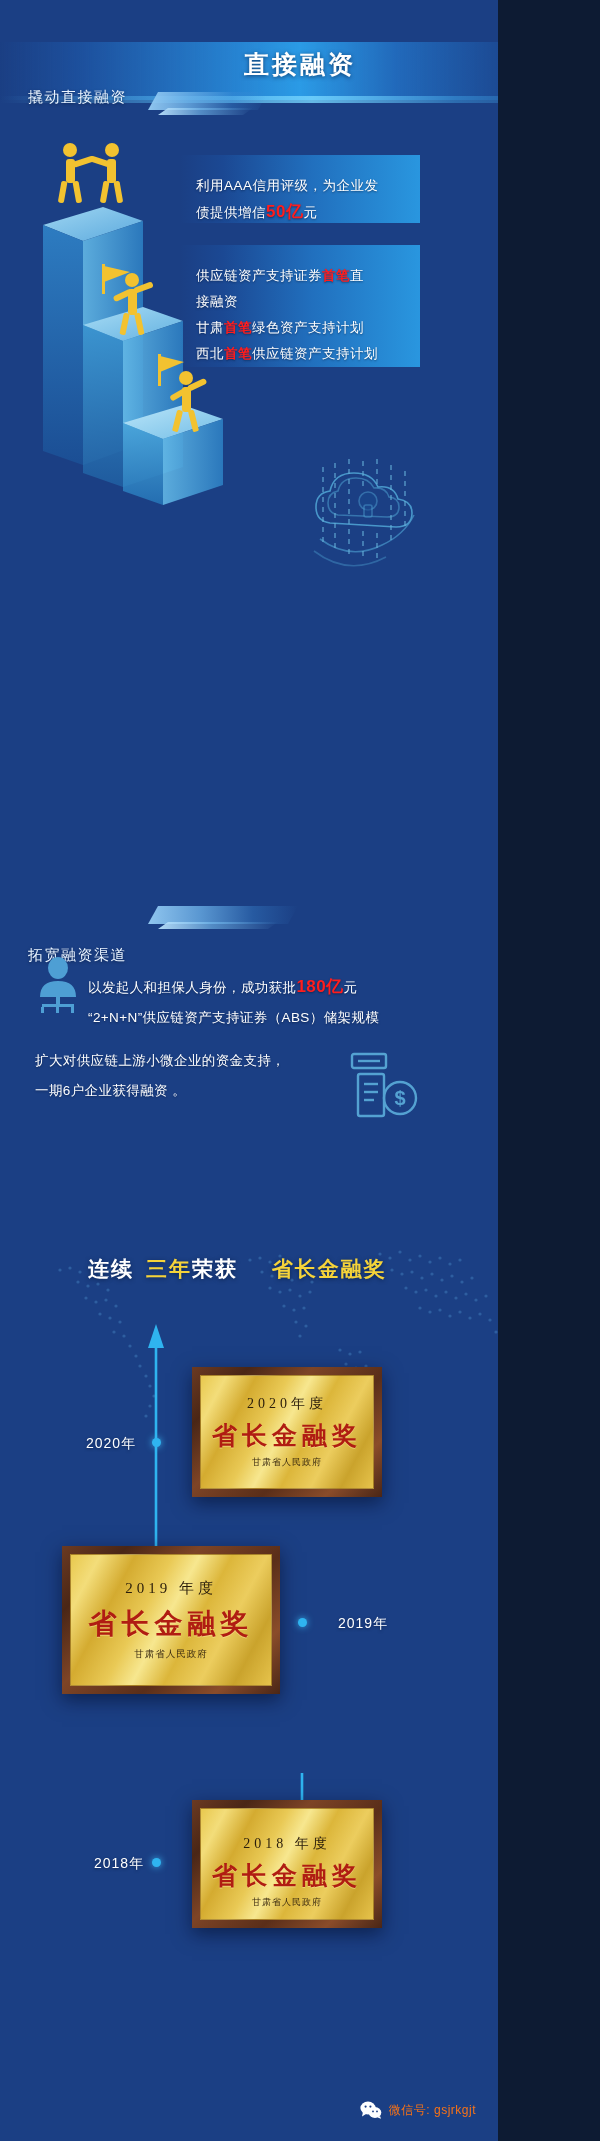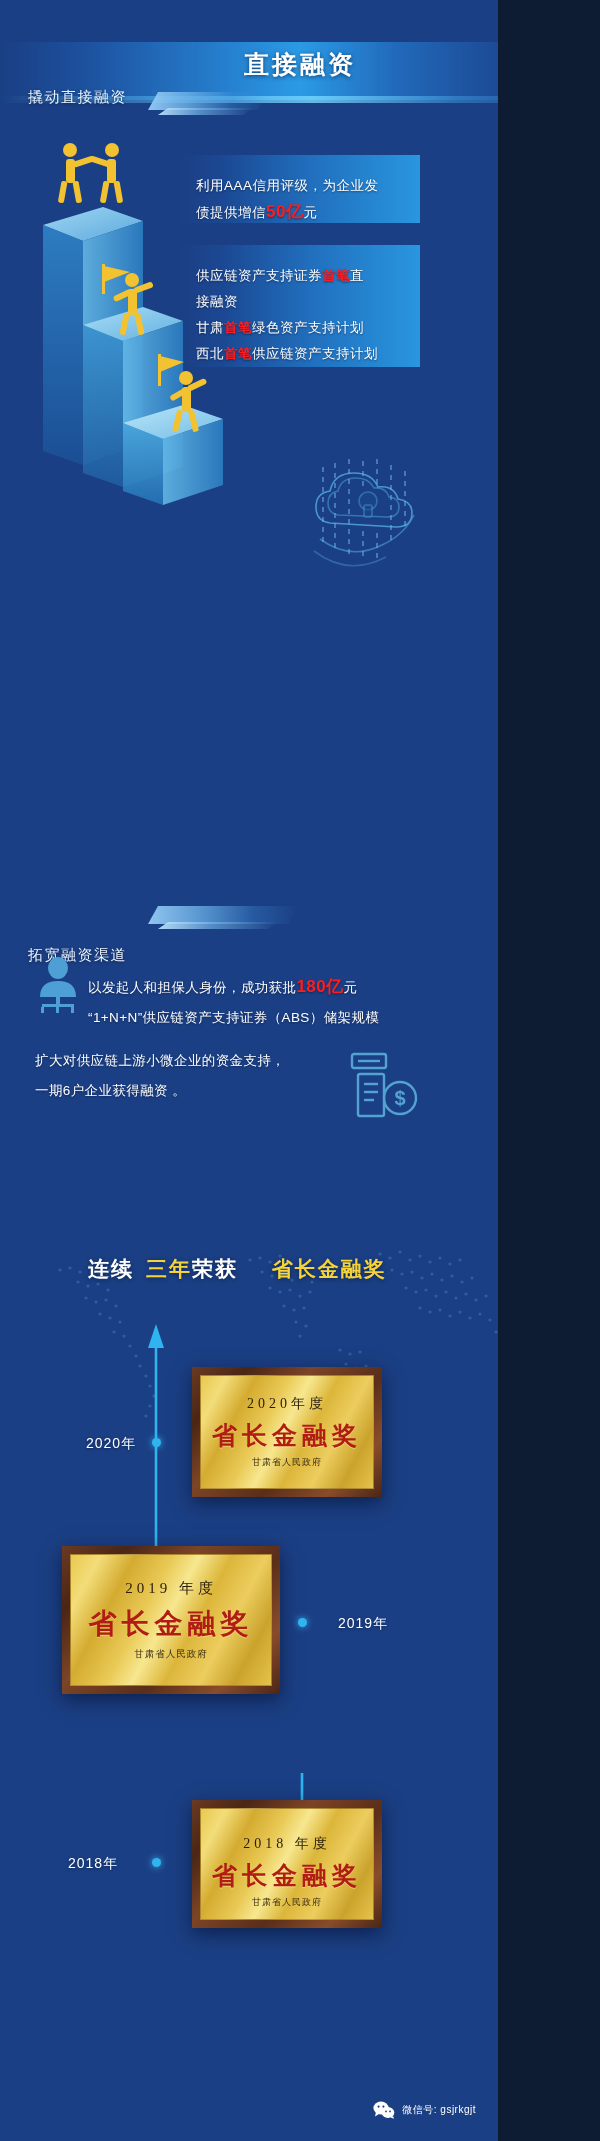--- a/index.html
+++ b/index.html
@@ -137,21 +137,21 @@
   }
   .tl-dot {
     position:absolute; width:9px; height:9px; border-radius:50%;
     background:#2fb4f0; box-shadow:0 0 7px rgba(60,190,250,.9);
   }
 
   
   .footer-wx {
     position:absolute; right:22px; bottom:22px;
     display:flex; align-items:center; gap:7px;
-    color:#ffffff; font-size:10px; letter-spacing:.5px;
+    color:#f97316; font-size:12px; letter-spacing:.5px;
   }
 </style>
 </head>
 <body>
 
 <div id="page">
 
   <div class="hdr-band"></div>
   <div class="hdr-band2"></div>
   <div class="hdr-title">直接融资</div>
@@ -345,21 +345,21 @@
       <rect x="6" y="52" width="3" height="6"></rect>
       <rect x="21" y="52" width="3" height="6"></rect>
       <rect x="36" y="52" width="3" height="6"></rect>
     </g>
   </svg>
 
   <div class="ch-text" style="left:88px; top:972px; width:500px;">
     <div>
       <span>以发起人和担保人身份，成功获批</span><span class="hl-red-lg">180亿</span><span>元</span>
     </div>
-    <div><span>“1+N+N”供应链资产支持证券（ABS）储架规模</span></div>
+    <div><span>“2+N+N”供应链资产支持证券（ABS）储架规模</span></div>
   </div>
 
   <svg width="72" height="72" style="position:absolute;left:348px;top:1050px;opacity:.85;">
     <g fill="none" stroke="#5fb4e0" stroke-width="2.4">
       <rect x="4" y="4" width="34" height="14" rx="2"></rect>
       <line x1="10" y1="11" x2="32" y2="11"></line>
       <rect x="10" y="24" width="26" height="42" rx="2"></rect>
       <line x1="16" y1="34" x2="30" y2="34"></line>
       <line x1="16" y1="42" x2="30" y2="42"></line>
       <line x1="16" y1="50" x2="26" y2="50"></line>
@@ -517,21 +517,21 @@
   <div class="year-label" style="left:338px; top:1615px;">2019年</div>
   <div class="tl-dot" style="left:298px; top:1618px;"></div>
 
   <div class="plaque" style="left:192px; top:1800px; width:190px; height:128px;">
     <div class="plaque-inner">
       <div class="plaque-year" style="font-size:14px;margin-top:15px;">2018 年度</div>
       <div class="plaque-main" style="font-size:25px;margin:6px 0 4px;">省长金融奖</div>
       <div class="plaque-org" style="font-size:9px;">甘肃省人民政府</div>
     </div>
   </div>
-  <div class="year-label" style="left:68px; top:1855px;">2018年</div>
+  <div class="year-label" style="left:94px; top:1855px;">2018年</div>
   <div class="tl-dot" style="left:152px; top:1858px;"></div>
 
   <div class="footer-wx">
     <svg width="22" height="18" viewBox="0 0 22 18">
       <g fill="#ffffff">
         <ellipse cx="8" cy="7" rx="7.6" ry="6.4"></ellipse>
         <polygon points="3,11 2,15.5 6,13"></polygon>
         <ellipse cx="15" cy="11.5" rx="6.3" ry="5.4"></ellipse>
         <polygon points="20,15 21,17.8 17.6,16.4"></polygon>
       </g>

